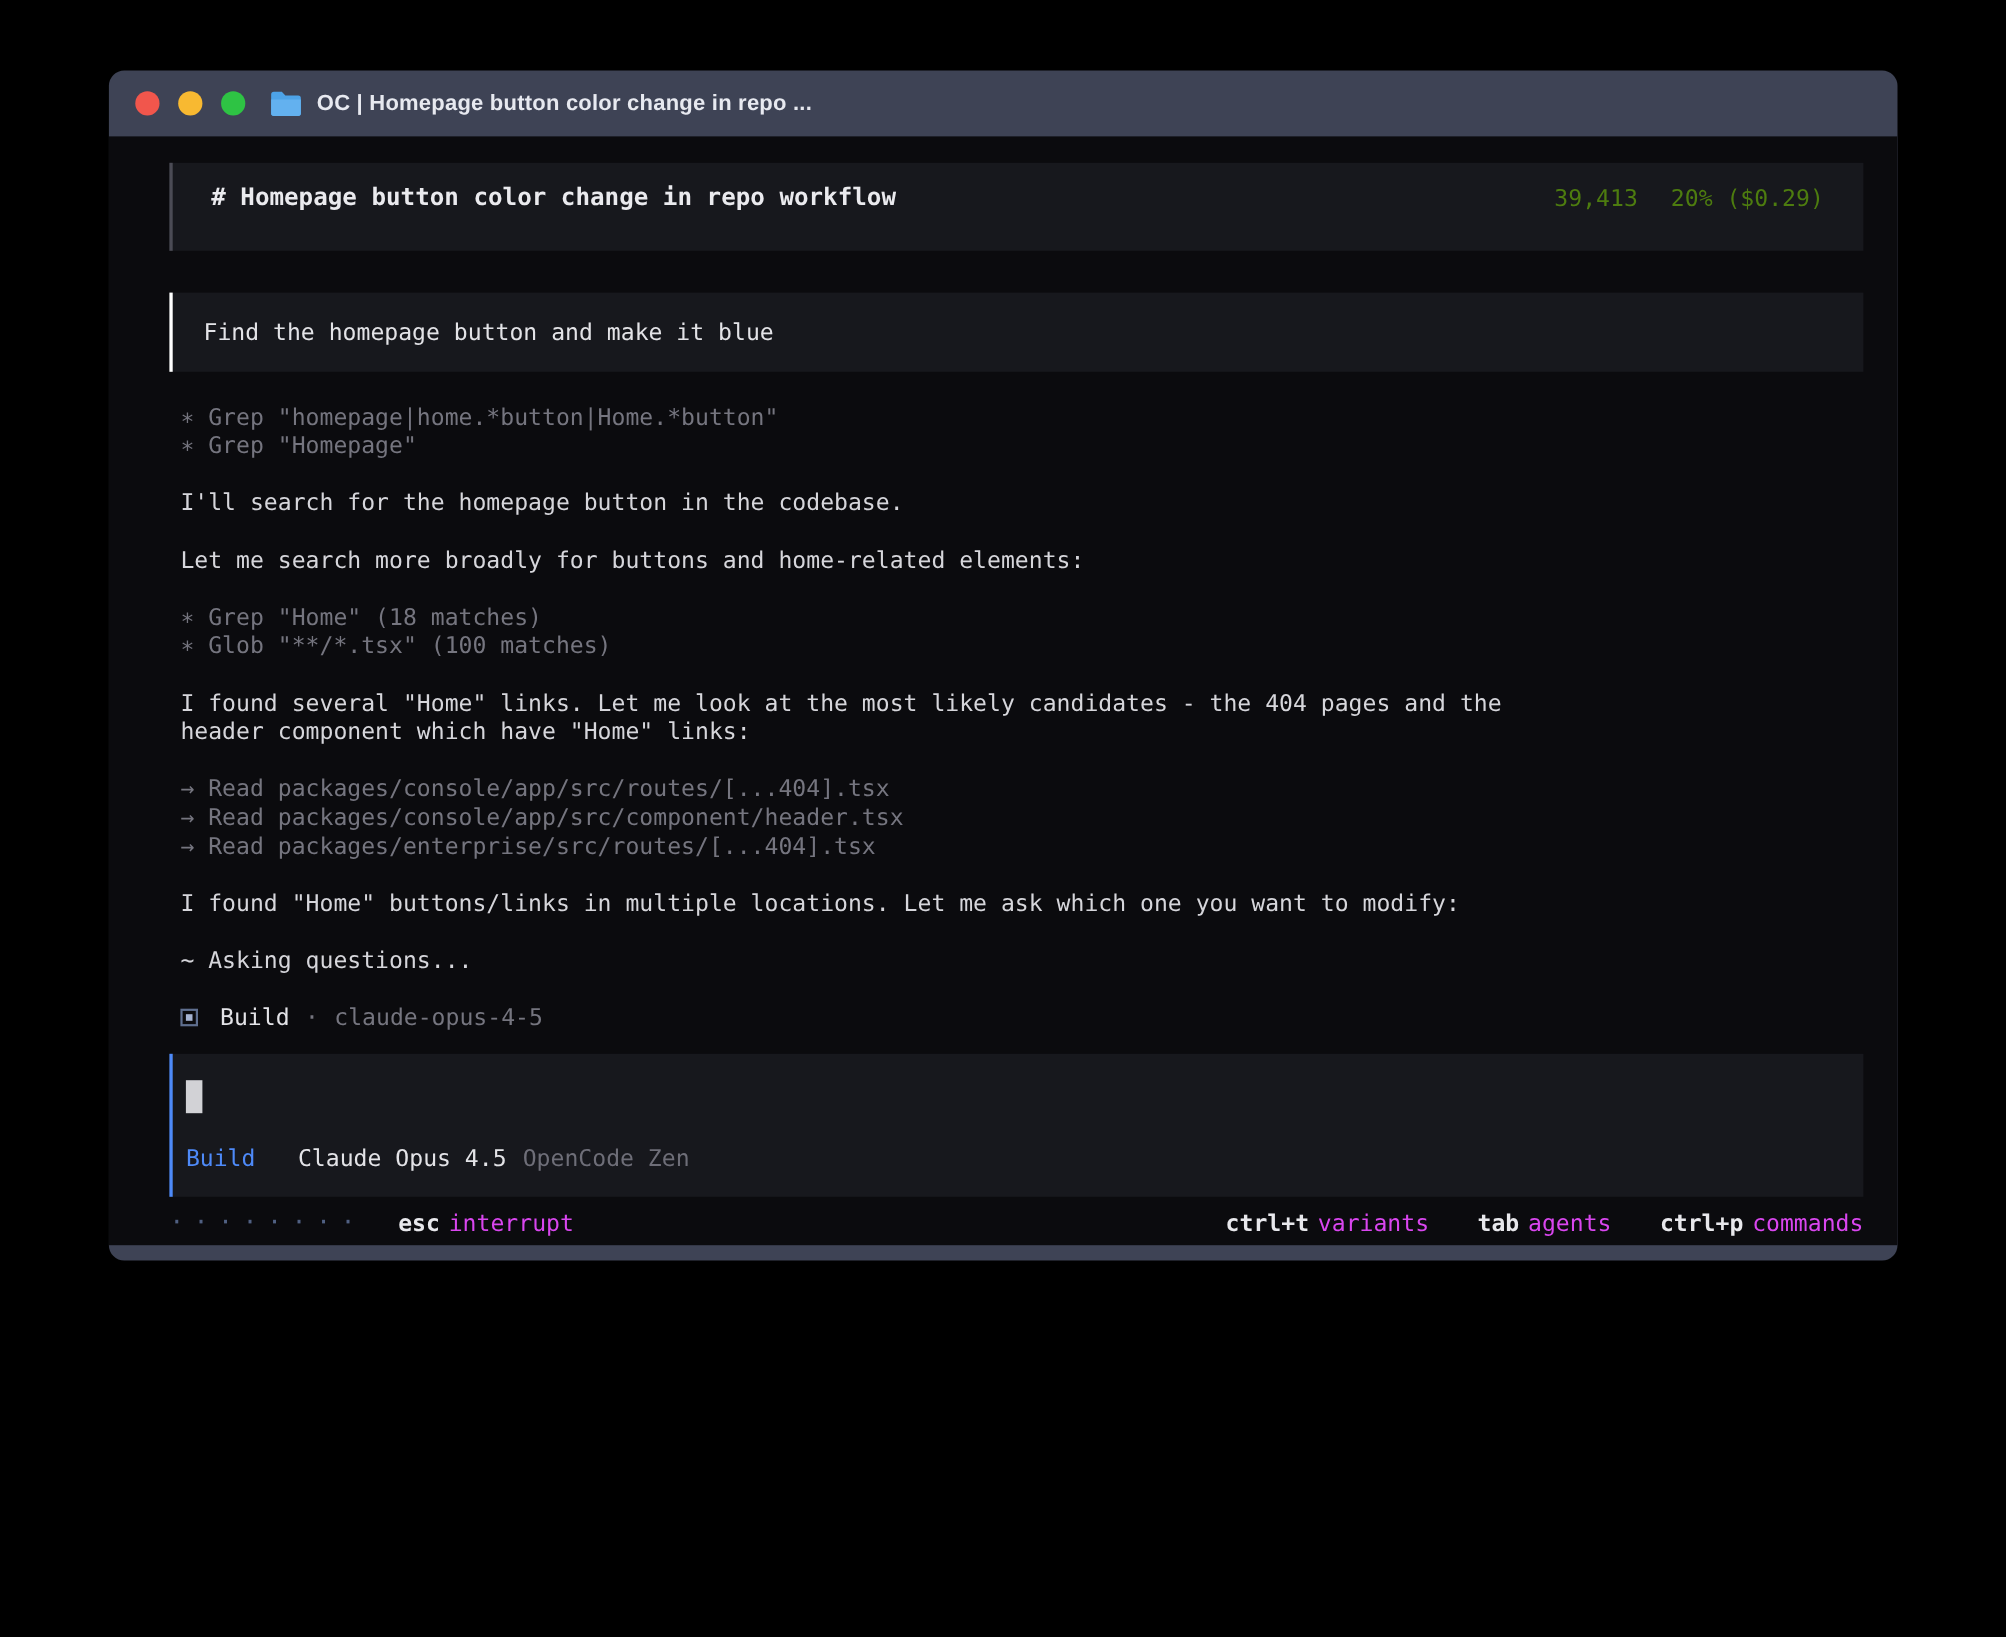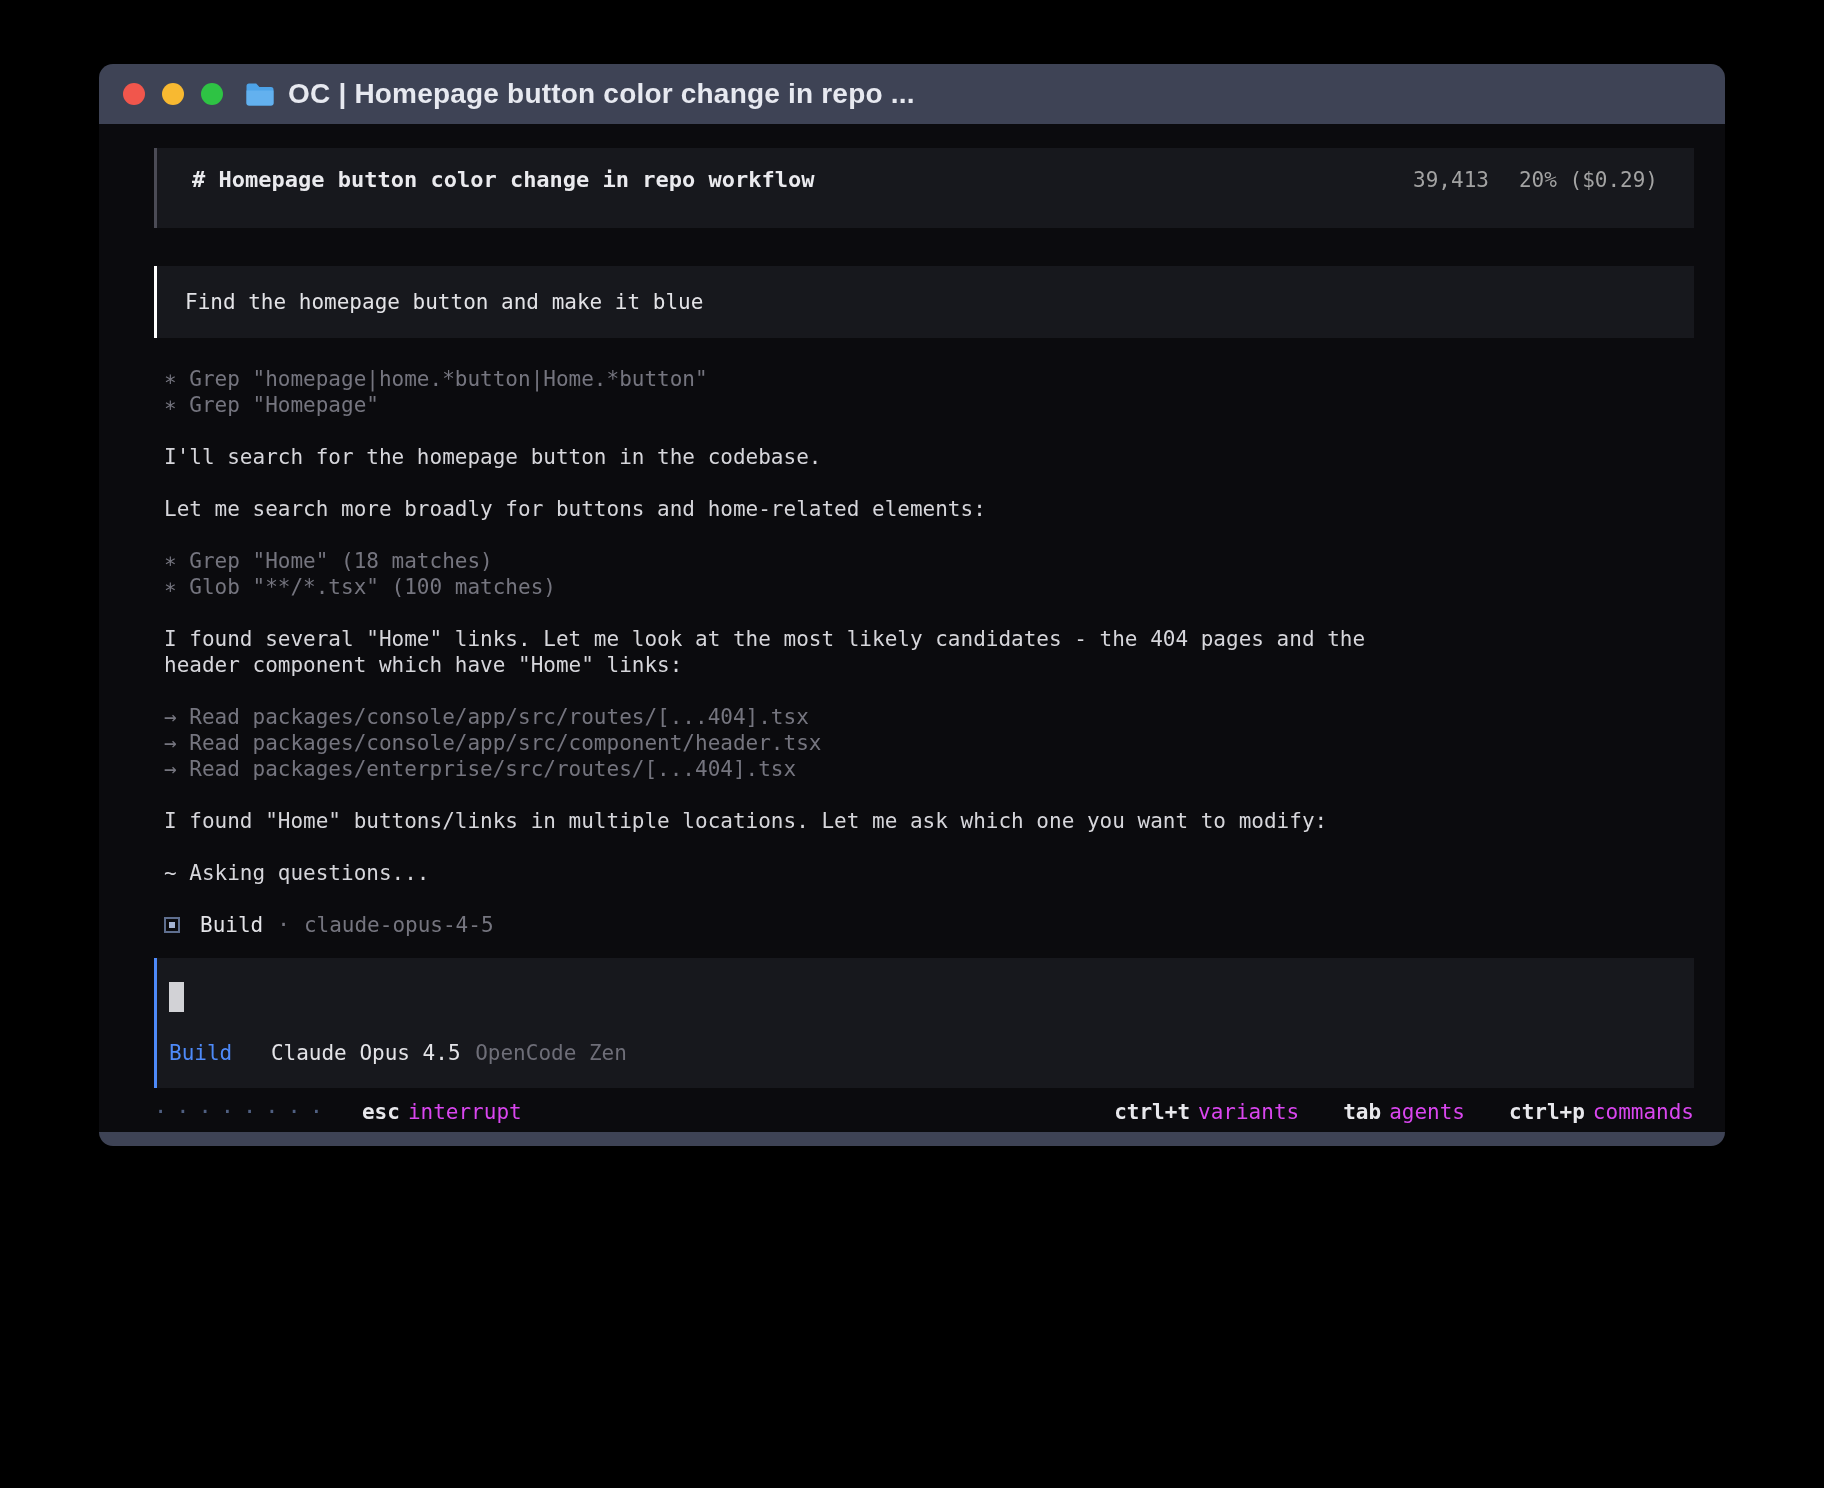--- a/index.html
+++ b/index.html
@@ -15,38 +15,38 @@
   
   .titlebar { height:60px; display:flex; align-items:center; padding:0 24px; }
   .traffic { display:flex; gap:17px; align-items:center; }
   .light { width:22px; height:22px; border-radius:50%; border:none; }
   .light.red { background:#f1564c; }
   .light.yellow { background:#f8b931; }
   .light.green { background:#2ec344; }
   .folder-wrap { margin-left:22px; display:flex; align-items:center; }
   .win-title {
     margin-left:13px; font-family:"Liberation Sans", sans-serif; font-weight:bold;
-    font-size:28px; color:#e7e9f0; letter-spacing:0.2px; white-space:nowrap;
+    font-size:20px; color:#e7e9f0; letter-spacing:0.2px; white-space:nowrap;
   }
 
   
   .term {
     position:absolute; top:60px; left:0; right:0; bottom:14px;
     background:#0b0b0e; padding:24px 31px 0 55px;
     font-size:21px; line-height:26px; color:#d6d6db;
   }
   .panel { background:#17181d; }
 
   .session-header {
     height:80px; border-left:3px solid #4b4b55;
     display:flex; align-items:center; justify-content:space-between;
     padding:0 36px 16px 35px;
   }
   .session-title { font-weight:bold; color:#eaeaee; font-size:22px; white-space:nowrap; }
-  .session-stats { display:flex; gap:30px; color:#a3a3a3; font-size:21px; white-space:nowrap; }
+  .session-stats { display:flex; gap:30px; color:#4d7c0f; font-size:21px; white-space:nowrap; }
 
   .user-panel {
     margin-top:38px; height:72px; border-left:3px solid #ffffff;
     display:flex; align-items:center; padding:0 28px; color:#e3e3e7;
   }
 
   .chat { margin-top:28px; padding-left:10px; max-width:1260px; }
   .block { margin-bottom:26px; }
   .line { white-space:pre-wrap; }
   .muted { color:#75757f; }

